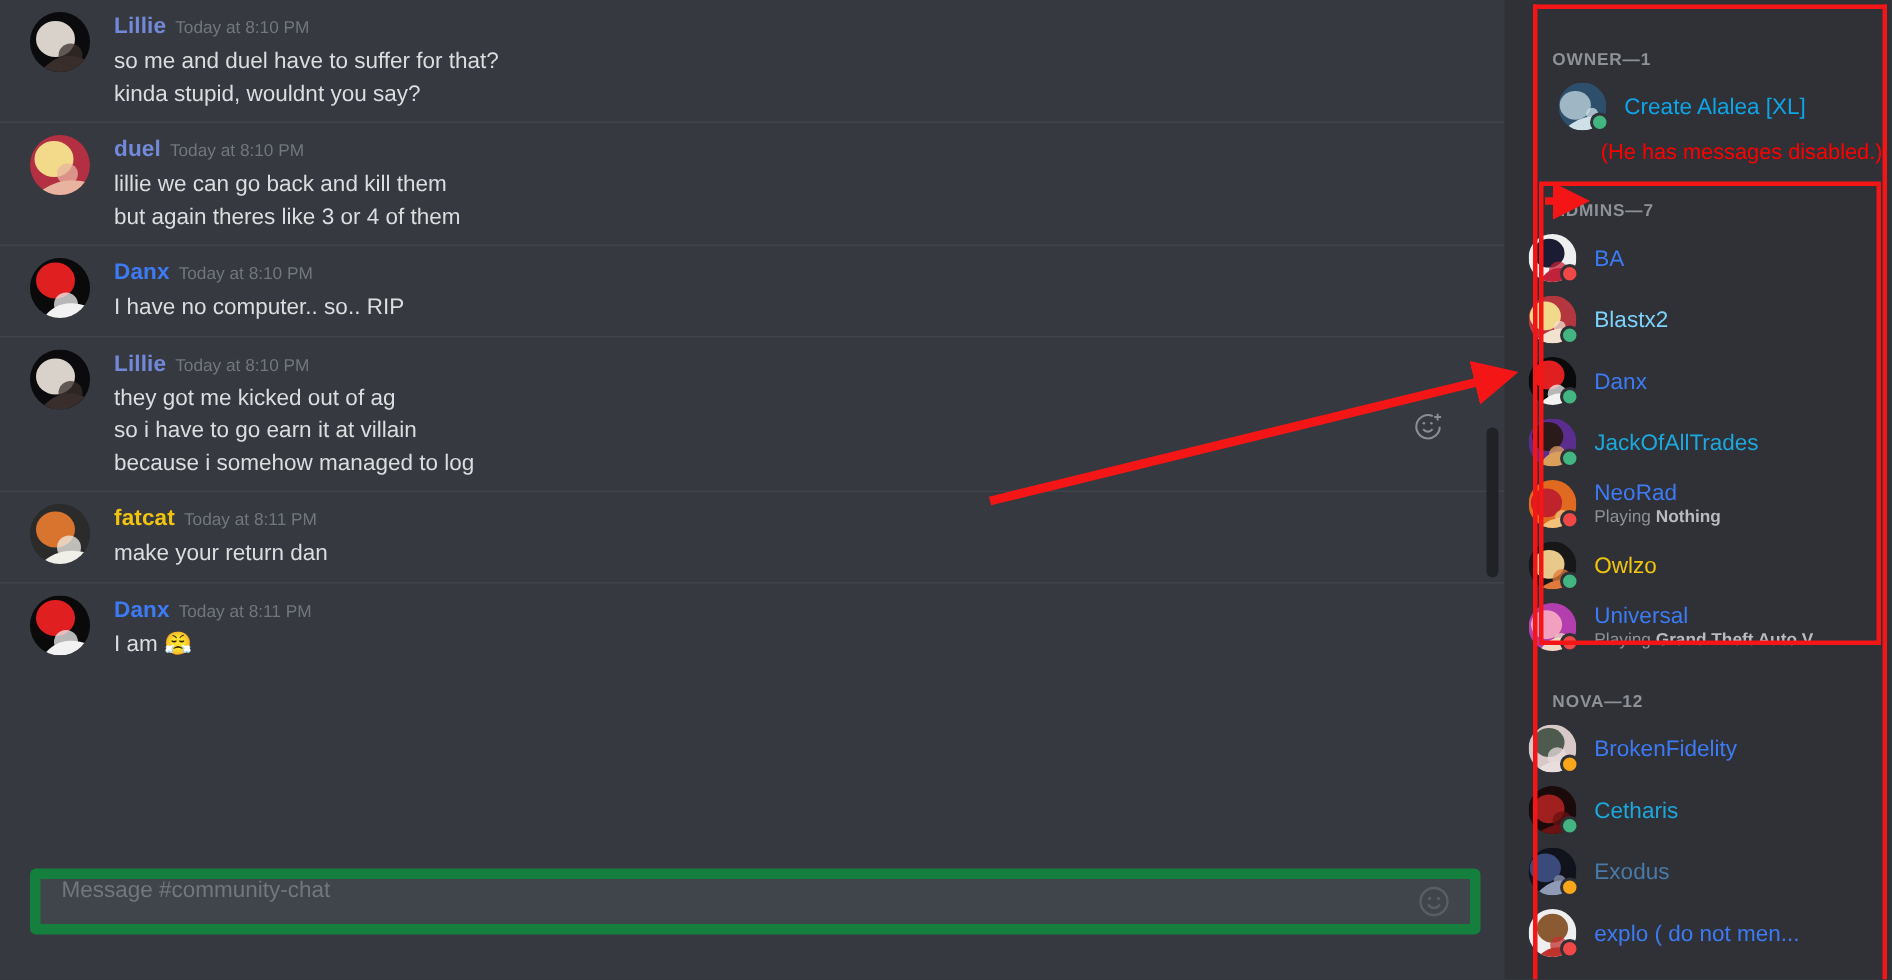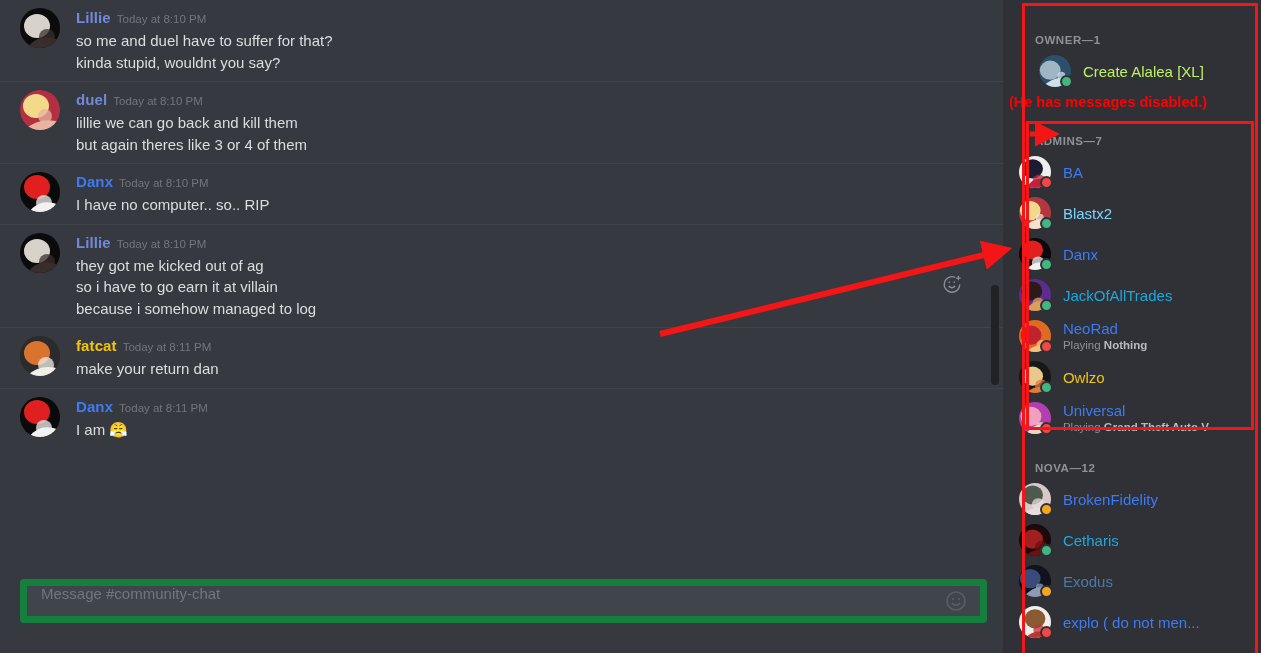--- a/index.html
+++ b/index.html
@@ -150,22 +150,22 @@
   .m-act {
     font-size: 11.5px; color: #8e9297;
     line-height: 14px; margin-top: 1px;
     white-space: nowrap; overflow: hidden; text-overflow: ellipsis;
   }
   .m-act b { color: #b9bbbe; font-weight: bold; }
 
   .owner-note {
     color: #ff0000;
     font-size: 14.5px;
-    font-weight: bold;
-    text-align: left;
+    font-weight: normal;
+    text-align: right;
     padding: 3px 6px 0 6px;
     line-height: 17px;
   }
 
   
   .anno { position: absolute; pointer-events: none; }
   .box-outer {
     left: 1022px; top: 3px;
     width: 236px; height: 650px;
     border: 3px solid #f41616;
@@ -307,21 +307,21 @@
             <svg viewBox="0 0 40 40" width="32" height="32">
               <rect width="40" height="40" fill="#2d4f6b"></rect>
               <ellipse cx="14" cy="19" rx="13" ry="12" fill="#9fb6c4"></ellipse>
               <path d="M4 40 Q20 24 40 30 L40 40 Z" fill="#cfe0e8"></path>
               <circle cx="28" cy="26" r="5" fill="#cfe0e8" opacity=".75"></circle>
             </svg>
           </span>
           <span class="dot online"></span>
         </div>
         <div class="m-text">
-          <div class="m-name" style="color: #bef264;">Create Alalea [XL]</div>
+          <div class="m-name" style="color: #0ea5e9;">Create Alalea [XL]</div>
         </div>
       </div>
       <div class="owner-note" style="color: rgb(255, 0, 0);">(He has messages disabled.)</div>
       <div class="m-group">ADMINS—7</div>
       <div class="m-row">
         <div class="m-av">
           <span class="clip">
             <svg viewBox="0 0 40 40" width="32" height="32">
               <rect width="40" height="40" fill="#efefef"></rect>
               <ellipse cx="17" cy="16" rx="13" ry="12" fill="#1b1b33"></ellipse>

